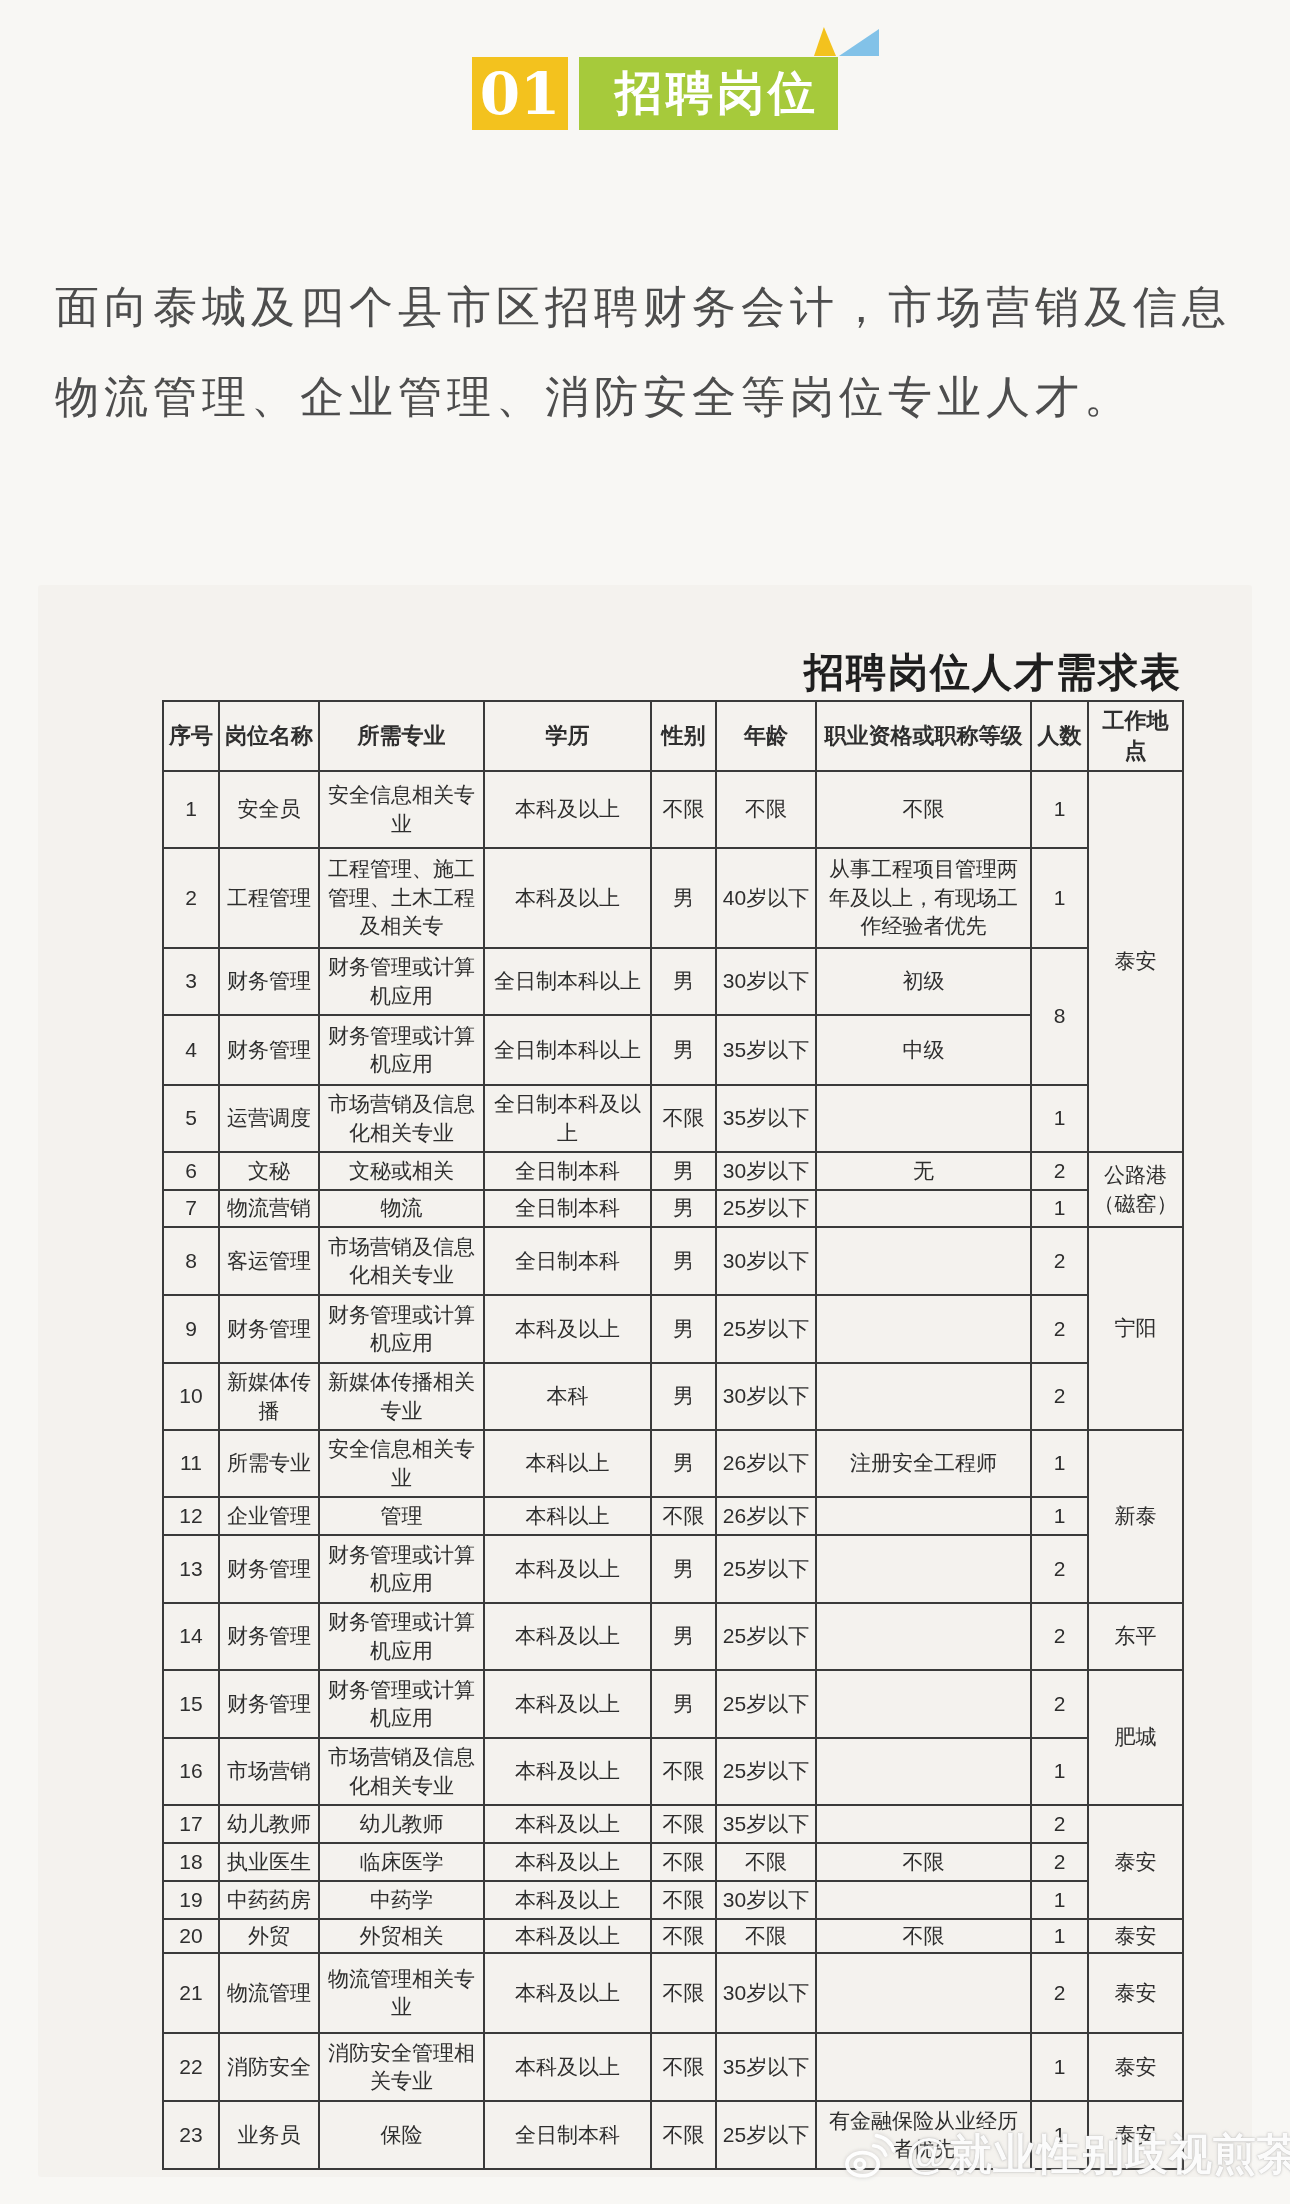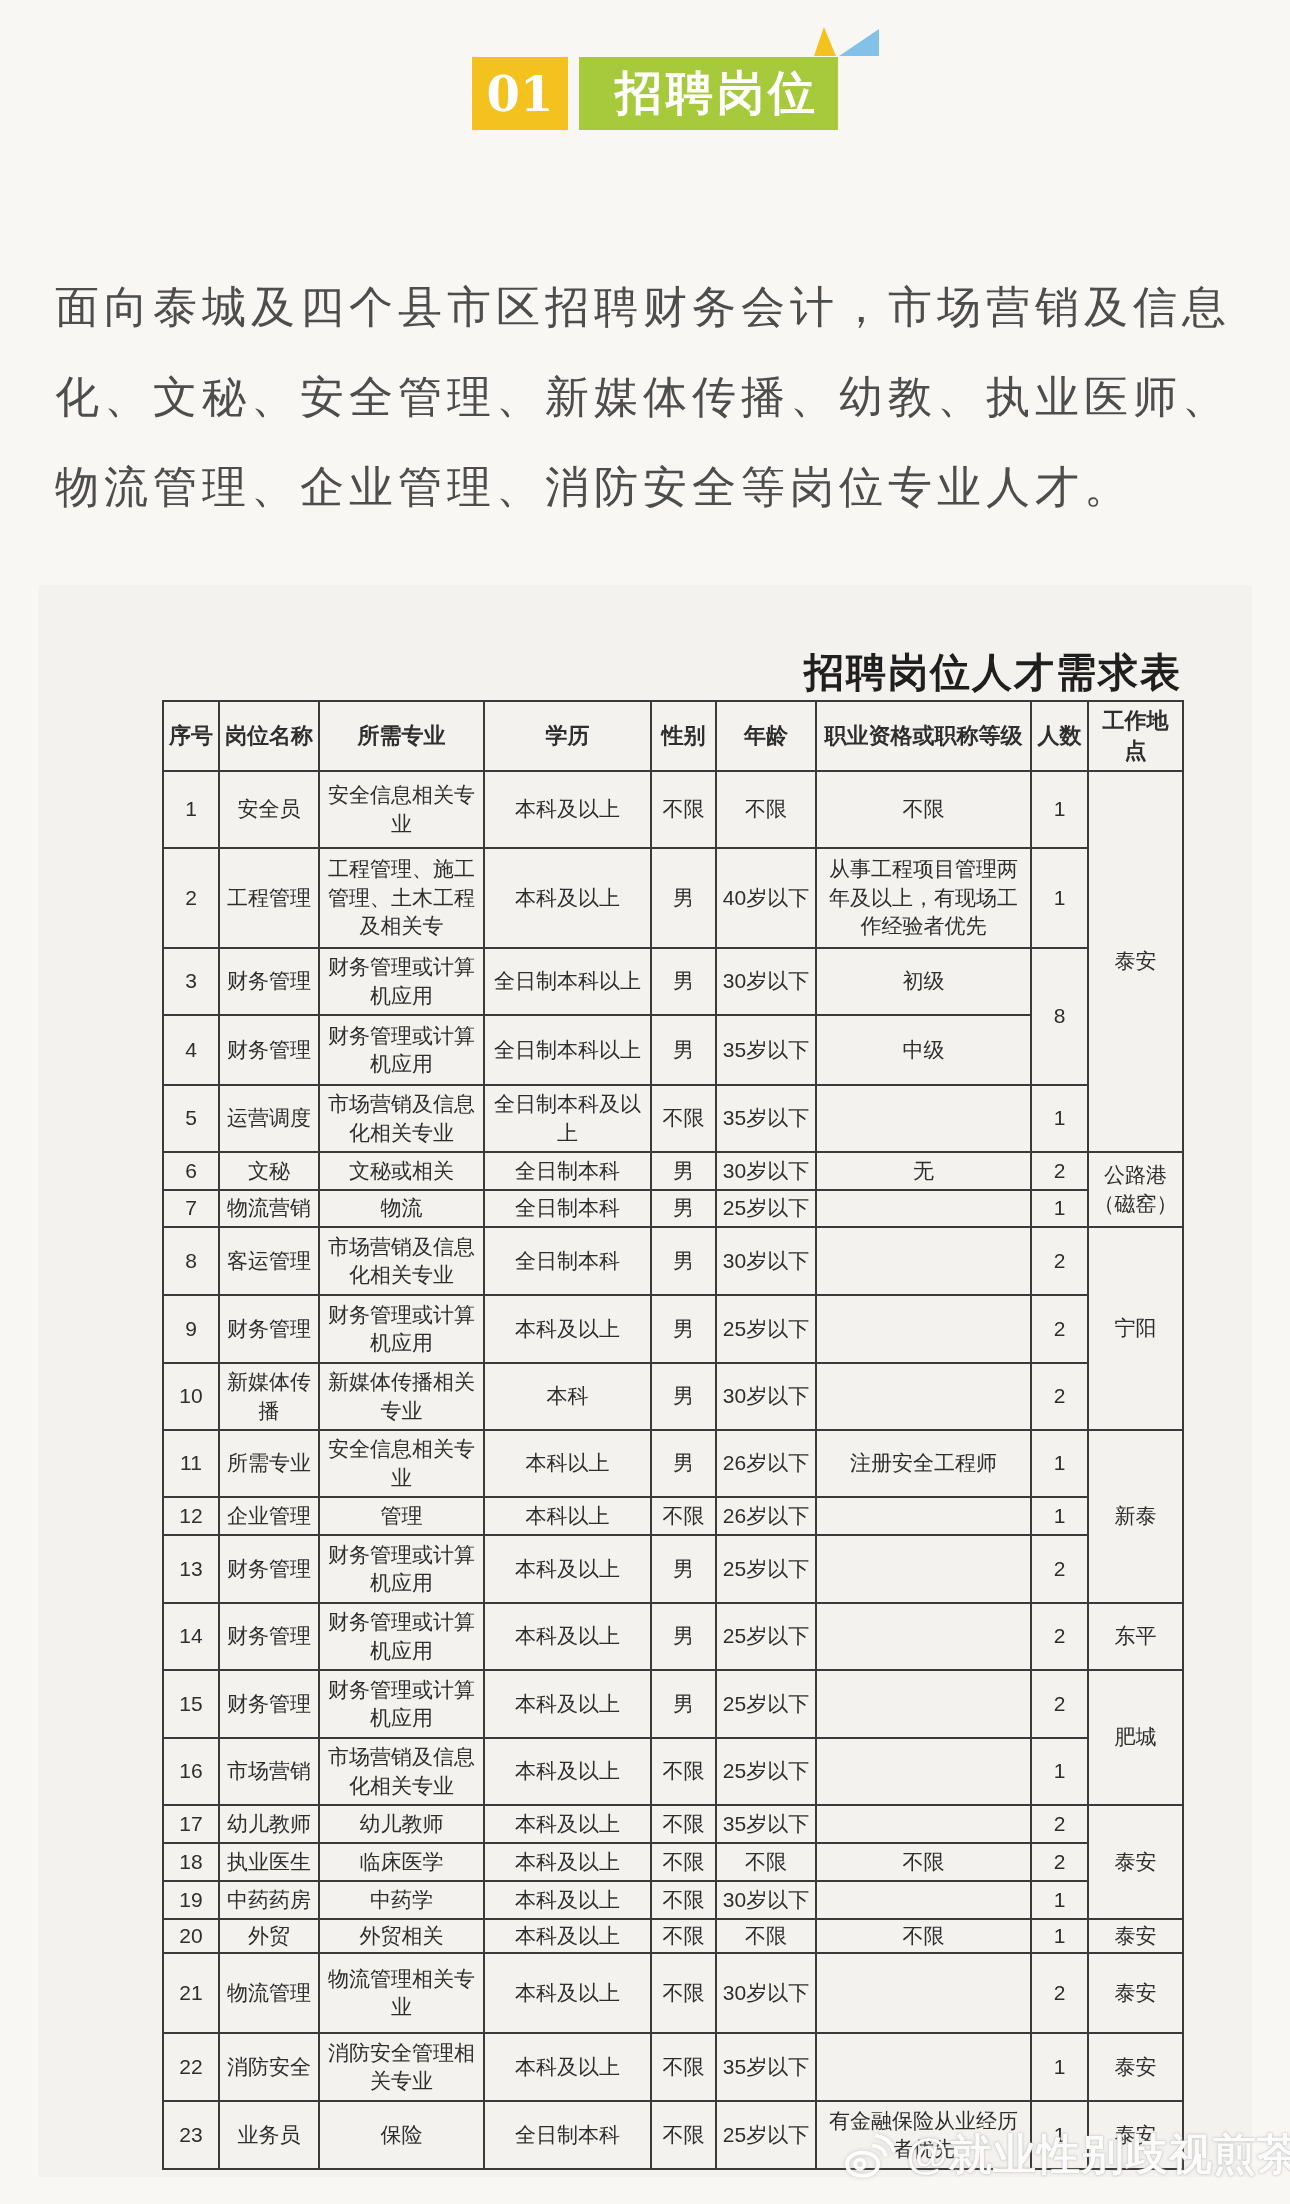--- a/index.html
+++ b/index.html
@@ -12,21 +12,21 @@
   }
   .scan-panel{
     position:absolute;left:38px;top:585px;width:1214px;height:1592px;
     background:#f4f2ee;
     border-radius:3px;
   }
   
   .badge-row{position:absolute;top:57px;left:472px;display:flex;align-items:stretch;height:73px;}
   .badge-num{
     width:96px;display:flex;align-items:center;justify-content:center;
-    color:#fff;font-family:"DejaVu Serif", serif;font-weight:bold;font-size:48px;
+    color:#fff;font-family:"DejaVu Serif", serif;font-weight:bold;font-size:58px;
   }
   .badge-title{
     margin-left:11px;width:242px;display:flex;align-items:center;justify-content:center;
     color:#fff;font-weight:bold;font-size:47px;letter-spacing:4px;padding-left:17px;
   }
   .tri{position:absolute;}
   .tri-yellow{left:814px;top:27px;width:22px;height:29px;clip-path:polygon(45% 0,100% 100%,0 100%);}
   .tri-blue{left:839px;top:29px;width:40px;height:27px;clip-path:polygon(100% 0,100% 100%,0 100%);}
   
   .intro{
@@ -72,21 +72,20 @@
 
   <div class="badge-row">
     <div class="badge-num" style="background: rgb(243, 194, 30);">01</div>
     <div class="badge-title" style="background: rgb(166, 202, 59);">招聘岗位</div>
   </div>
   <div class="tri tri-yellow" style="background: rgb(243, 194, 30);"></div>
   <div class="tri tri-blue" style="background: rgb(130, 194, 232);"></div>
 
   <div class="intro">
     <div>面向泰城及四个县市区招聘财务会计，市场营销及信息</div>
-    <div>化、文秘、安全管理、新媒体传播、幼教、执业医师、</div>
     <div>物流管理、企业管理、消防安全等岗位专业人才。</div>
   </div>
 
   <div class="table-title">招聘岗位人才需求表</div>
 
   <table class="req">
     <colgroup>
       <col style="width:56px">
         <col style="width:100px">
         <col style="width:165px">

